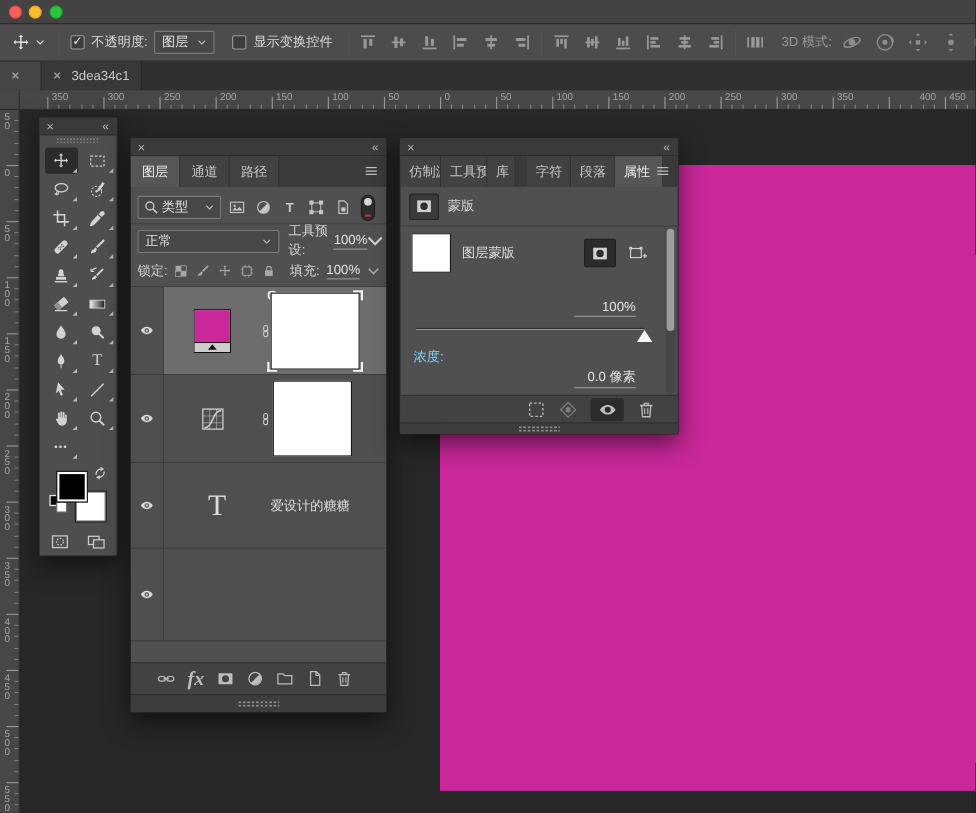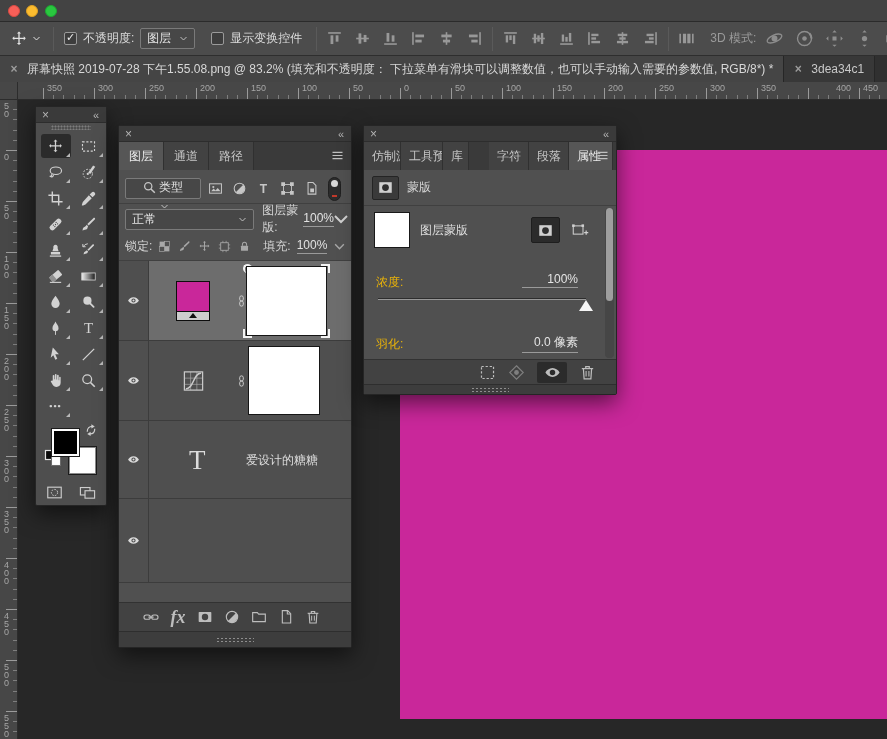--- a/index.html
+++ b/index.html
@@ -84,21 +84,21 @@
   .swmini{position:absolute;left:10px;top:344px;width:14px;height:14px;}
   .fgswatch{position:absolute;left:16px;top:322px;width:27px;height:27px;border:2px solid #fdfdfd;outline:1px solid #1c1c1c;z-index:2;}
   .bgswatch{position:absolute;left:33px;top:340px;width:27px;height:27px;border:1px solid #8b8b8b;outline:1px solid #1c1c1c;z-index:1;}
   .tbottom{position:absolute;left:0;bottom:4px;width:100%;display:flex;justify-content:center;gap:12px;}
   .tbottom .ic{width:21px;height:17px;color:#cdcdcd;}
 
   
   .layerspanel{left:118px;top:125px;width:234px;height:523px;}
   .lrowbar{position:absolute;left:0;right:0;display:flex;align-items:center;font-size:12px;}
   .lfilter{top:48px;height:30px;padding:0 6px;gap:7px;border-bottom:1px solid #404040;}
-  .lfilter .dd{margin:0;width:76px;justify-content:space-between;padding:0 5px;flex-direction:column;}
+  .lfilter .dd{margin:0;width:76px;justify-content:space-between;padding:0 5px;}
   .lfilter .dd .lft{display:flex;align-items:center;gap:4px;}
   .lfilter .ic{width:15px;height:15px;color:#c6c6c6;}
   .lfilter .dd .ic.search{width:12px;height:12px;}
   .ftoggle{width:13px;height:24px;background:#2c2c2c;border:1px solid #202020;border-radius:7px;position:relative;margin-left:2px;}
   .ftoggle::before{content:"";position:absolute;left:2px;top:2px;width:7px;height:7px;border-radius:50%;background:#d8d8d8;}
   .ftoggle::after{content:"";position:absolute;left:3px;bottom:3px;width:5px;height:2px;background:#c0392b;}
   .lblend{top:80px;height:26px;padding:0 6px;}
   .lblend .dd{margin:0;width:158px;justify-content:space-between;}
   .llock{top:108px;height:24px;padding:0 6px;gap:6px;}
   .llock .ic{width:13px;height:13px;color:#a8a8a8;}
@@ -148,21 +148,21 @@
   .propspanel .ptab{padding:0 8px;}
   .maskhead{position:absolute;left:0;top:44px;height:36px;width:100%;display:flex;align-items:center;padding:0 8px;gap:8px;border-bottom:1px solid #404040;}
   .maskheadicon{width:27px;height:24px;background:#3a3a3a;border:1px solid #242424;border-radius:2px;display:flex;align-items:center;justify-content:center;}
   .maskheadicon .ic{width:17px;height:15px;}
   .maskrow{position:absolute;left:0;top:80px;height:48px;width:100%;display:flex;align-items:center;padding:0 10px;}
   .pmthumb{width:36px;height:36px;background:#fff;border:1px solid #191919;flex:none;}
   .pmlabel{font-size:12px;color:#dedede;margin-left:10px;flex:1;}
   .pmbtn{width:29px;height:26px;background:#2b2b2b;border:1px solid #1e1e1e;border-radius:2px;display:flex;align-items:center;justify-content:center;margin-right:8px;}
   .pmbtn .ic{width:17px;height:15px;}
   .pvadd{width:24px;height:22px;color:#c6c6c6;margin-right:14px;}
-  .prow-label{position:absolute;left:12px;font-size:12px;color:#eab308;}
+  .prow-label{position:absolute;left:12px;font-size:12px;color:#7dd3fc;margin-top:42px;}
   .prow-val{position:absolute;font-size:12px;color:#e4e4e4;border-bottom:1px solid #9a9a9a;text-align:right;min-width:56px;padding-bottom:1px;}
   .ptrack{position:absolute;left:14px;width:208px;height:2px;background:linear-gradient(#2d2d2d 0 1px,#989898 1px 2px);}
   .pthumb{position:absolute;width:0;height:0;border-left:7px solid transparent;border-right:7px solid transparent;border-bottom:11px solid #f5f5f5;}
   .pfoot{position:absolute;left:0;right:0;bottom:10px;height:25px;background:#424242;border-top:1px solid #323232;
     display:flex;align-items:center;justify-content:flex-end;padding-right:20px;gap:12px;}
   .pfoot .ic{width:17px;height:17px;color:#bdbdbd;}
   .pfoot .ic.dim{color:#7f7f7f;}
   .pfbtn{display:flex;align-items:center;justify-content:center;width:30px;height:21px;background:#2b2b2b;border-radius:2px;}
   .pscroll{position:absolute;right:2px;top:82px;width:9px;bottom:36px;background:#464646;border-radius:4px;}
   .pscroll i{position:absolute;left:1px;right:1px;top:0;height:93px;background:#9e9e9e;border-radius:4px;}
@@ -371,21 +371,20 @@
             <rect x="2.5" y="8" width="12.5" height="8.5" rx="1" fill="currentColor"></rect>
             <path d="M15.5 12.2 21.5 8.7v7z" fill="currentColor"></path>
           </svg>
         </span>
       </span>
   </div>
 
   <div class="tabstrip" id="tabstrip" data-name="document-tab-bar">
       <div class="dtab active" data-name="document-tab">
         <span class="ic tclose txt" data-name="close-icon">×</span>
-        <span data-name="document-tab-title">屏幕快照 2019-07-28 下午1.55.08.png @ 83.2% (填充和不透明度： 下拉菜单有滑块可以调整数值，也可以手动输入需要的参数值, RGB/8*) *</span>
       </div>
       <div class="dtab" data-name="document-tab">
         <span class="ic tclose txt" data-name="close-icon">×</span>
         <span data-name="document-tab-title">3dea34c1</span>
       </div>
     </div>
 
   <div class="rcorner" data-name="ruler-corner"></div>
   <div class="ruler-h" id="ruler-h" data-name="horizontal-ruler">
       <i class="tick-h maj" style="left: 25px;"></i>
@@ -869,21 +868,21 @@
     </div>
     <div class="lrowbar lblend" data-name="blend-mode-row">
       <span class="dd" id="lbdd" data-name="blend-mode-dropdown">
           <span data-name="blend-mode-value">正常</span>
           <span class="ic chev" data-name="chevron-down-icon">
             <svg viewBox="0 0 24 24">
               <path d="M4 8l8 8 8-8" fill="none" stroke="currentColor" stroke-width="2.6"></path>
             </svg>
           </span>
         </span>
-      <span class="lbl" style="margin-left:8px;" data-name="opacity-label">图层蒙版:</span>
+      <span class="lbl" style="margin-left:8px;" data-name="opacity-label">工具预设:</span>
       <span class="lbl scrub" data-name="opacity-value">100%</span>
       <span class="ic chev" id="lopchev" data-name="opacity-chevron-holder">
           <span class="ic" data-name="chevron-down-icon">
             <svg viewBox="0 0 24 24">
               <path d="M4 8l8 8 8-8" fill="none" stroke="currentColor" stroke-width="2.6"></path>
             </svg>
           </span>
         </span>
     </div>
     <div class="lrowbar llock" data-name="lock-row">
@@ -1061,21 +1060,21 @@
 
   <div class="panel propspanel" data-name="properties-panel">
     <div class="phead" data-name="properties-panel-header">
         <span class="ic pclose txt" data-name="close-panel-icon">×</span>
         <span class="ic pcollapse txt" data-name="collapse-panel-icon">«</span>
       </div>
     <div class="ptabs" id="ptabs" data-name="properties-panel-tabs">
         <div class="ptab" data-name="properties-tab-仿制源" style="width: 37px;">仿制源</div>
         <div class="ptab" data-name="properties-tab-工具预设" style="width: 42px;">工具预设</div>
         <div class="ptab" data-name="properties-tab-库" style="width: 26px;">库</div>
-        <div class="ptab" data-name="properties-tab-字符" style="width: 40px; margin-left: 20px;">字符</div>
+        <div class="ptab" data-name="properties-tab-字符" style="width: 40px; margin-left: 10px;">字符</div>
         <div class="ptab" data-name="properties-tab-段落" style="width: 40px;">段落</div>
         <div class="ptab active" data-name="properties-tab-属性" style="width: 44px;">属性</div>
         <span class="ic pmenu" data-name="panel-menu-icon">
           <svg viewBox="0 0 24 24">
             <path d="M4 7h16M4 12h16M4 17h16" stroke="currentColor" stroke-width="1.8"></path>
           </svg>
         </span>
       </div>
     <div class="maskhead" data-name="mask-properties-header">
       <span class="maskheadicon" id="pmaskicon" data-name="mask-icon-holder">

